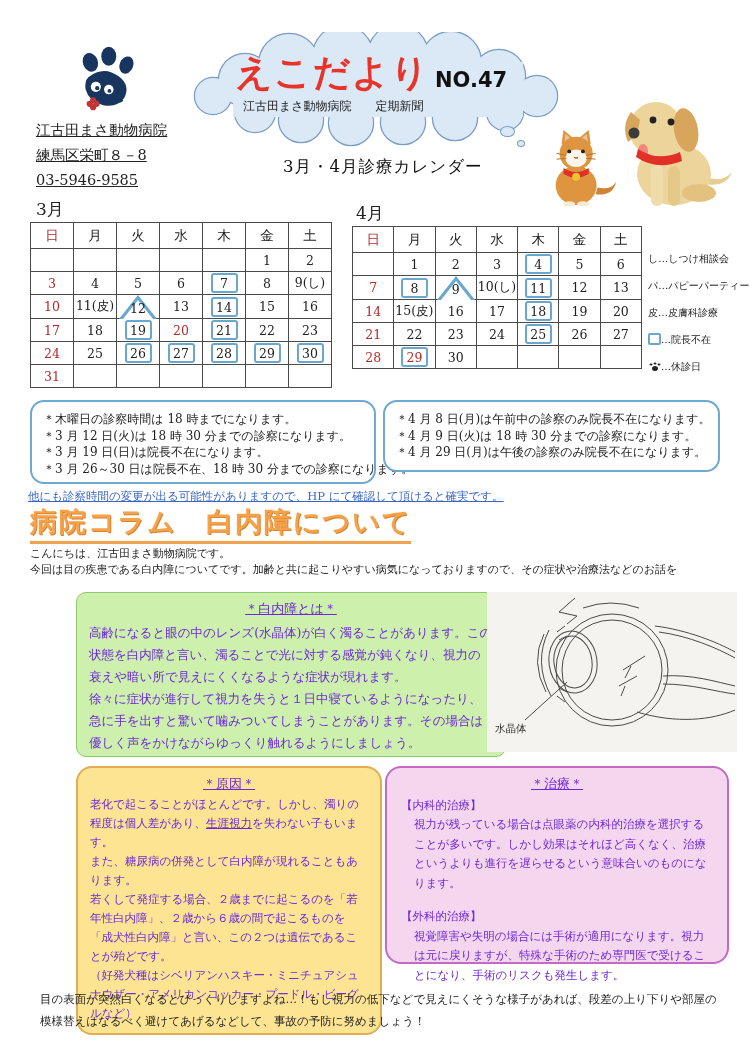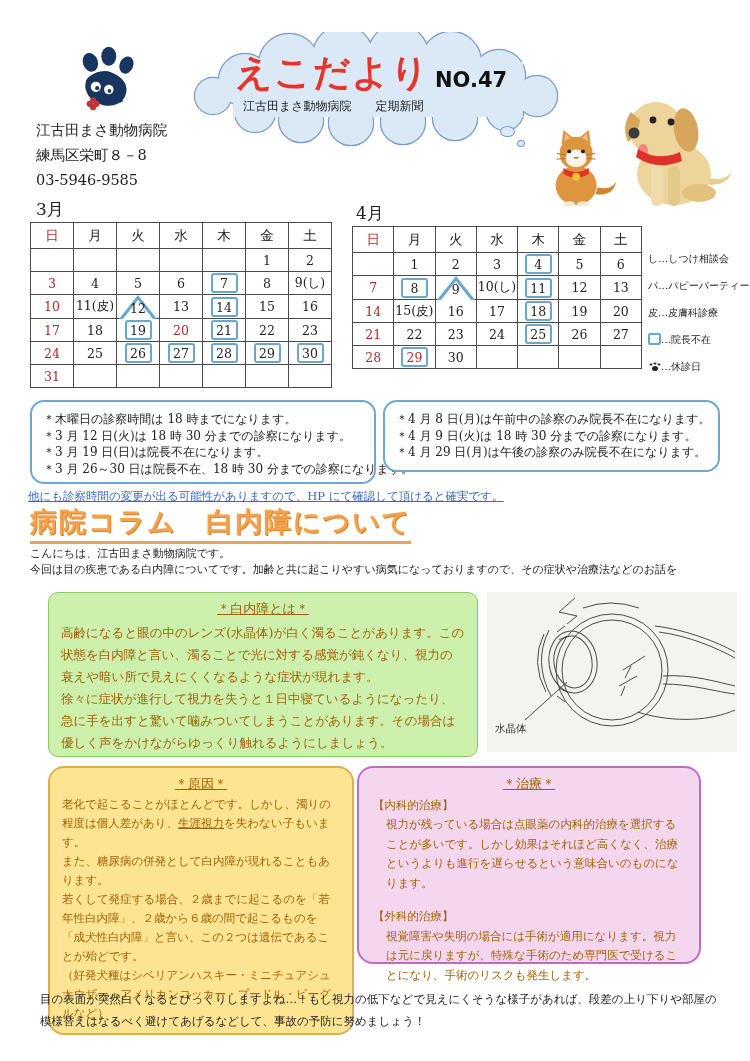--- a/index.html
+++ b/index.html
@@ -2,21 +2,21 @@
 <html><head>
 <meta charset="utf-8">
 <style>
   * { margin:0; padding:0; box-sizing:border-box; }
   html,body { background:#888; }
   body { font-family:"DejaVu Serif","Liberation Serif",serif; }
   .page { position:relative; width:750px; height:1061px; background:#fff; margin:0 auto; overflow:hidden; }
 
   
   .logo { position:absolute; left:70px; top:46px; width:68px; height:68px; }
-  .clinic-info { position:absolute; left:36px; top:118px; font-size:14.5px; line-height:25px; color:#222; }
+  .clinic-info { position:absolute; left:36px; top:118px; font-size:14.5px; line-height:25px; color:#222;text-decoration:underline; }
   .cloud-wrap { position:absolute; left:183px; top:32px; width:392px; height:118px; }
   .cloud-svg { position:absolute; left:0; top:0; width:100%; height:100%; }
   .cloud-title { position:absolute; left:52px; top:16px; width:250px; font-family:"DejaVu Sans","Liberation Sans",sans-serif;
                  font-weight:bold; font-size:37px; color:#e8332a; letter-spacing:1px; white-space:nowrap; }
   .cloud-no { position:absolute; left:252px; top:36px; font-family:"DejaVu Sans","Liberation Sans",sans-serif;
               font-weight:bold; font-size:21px; color:#111; }
   .cloud-sub { position:absolute; left:60px; top:66px; width:290px; font-size:12px; color:#222; white-space:nowrap; }
   .bubble1 { position:absolute; left:500px; top:126px; width:15px; height:11px; border-radius:50%;
              background:#dbe9f6; border:1.5px solid #7a9cc9; }
   .bubble2 { position:absolute; left:517px; top:140px; width:8px; height:7px; border-radius:50%;
@@ -65,21 +65,21 @@
                white-space:nowrap; }
 
   
   .column-heading { position:absolute; left:30px; top:504px; font-family:"DejaVu Sans","Liberation Sans",sans-serif;
                font-weight:bold; font-size:27px; color:#f5a24b; letter-spacing:2px;
                text-shadow:1px 1px 0 #d9832f; border-bottom:3px solid #f2a14e; padding-bottom:1px; }
   .intro { position:absolute; left:30px; top:546px; width:705px; font-size:11px; line-height:16px; color:#222; }
   .intro .li-text { white-space:nowrap; }
 
   
-  .cbox { position:absolute; color:#a16207; }
+  .cbox { position:absolute; color:#6d28d9;margin-left:28px; }
   .cbox .title { text-align:center; text-decoration:underline; font-size:13px; margin-bottom:2px; }
   #about-box { left:48px; top:592px; width:430px; height:165px; background:#cdf0ad; border:1.5px solid #8cc96a;
                border-radius:10px; padding:5px 12px; font-size:12.5px; line-height:22px; }
   #cause-box { left:48px; top:766px; width:306px; height:269px; background:#fce493; border:2px solid #dfae52;
                border-radius:16px; padding:6px 12px; font-size:11.5px; line-height:19px; }
   #treat-box { left:357px; top:766px; width:344px; height:198px; background:#f4d7ee; border:2px solid #c36ac3;
                border-radius:16px; padding:6px 14px; font-size:11.5px; line-height:19.5px; }
   .u { text-decoration:underline; }
   .sec { margin-bottom:14px; }
   .sec-b { padding-left:13px; }
@@ -195,20 +195,21 @@
     <circle cx="62" cy="35" r="27" fill="#ecd49a"></circle>
     <path d="M37,18 Q27,32 34,48 Q44,42 46,26 Z" fill="#d8a55c"></path>
     <ellipse cx="92" cy="36" rx="12" ry="22" transform="rotate(-10 92 36)" fill="#d8a55c"></ellipse>
     <circle cx="40" cy="39" r="5.5" fill="#3b3b3b"></circle>
     <circle cx="59" cy="26" r="3.4" fill="#222"></circle>
     <circle cx="77" cy="28" r="3.4" fill="#222"></circle>
     <ellipse cx="49" cy="57" rx="5" ry="7" fill="#f2857d"></ellipse>
     <path d="M44,55 Q64,68 86,58 L88,67 Q63,77 42,63 Z" fill="#e03028"></path>
   </svg>
 
+  <div class="cal-heading">3月・4月診療カレンダー</div>
 
   <div class="month-label" id="march-label">3月</div>
   <table class="cal" id="march-cal">
       <thead>
         <tr>
           <th class="sun">日</th>
           <th>月</th>
           <th>火</th>
           <th>水</th>
           <th>木</th>

